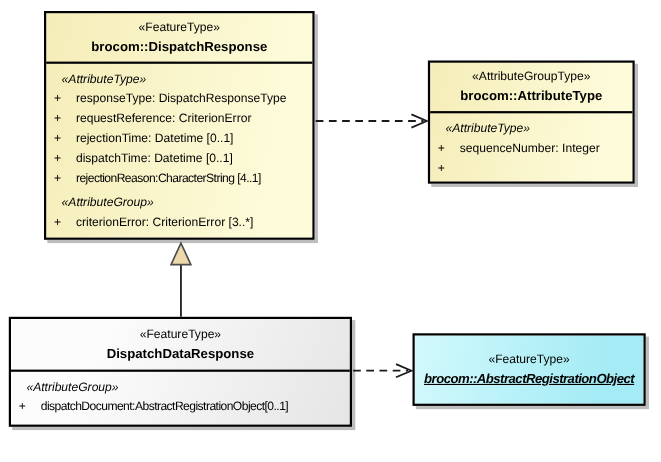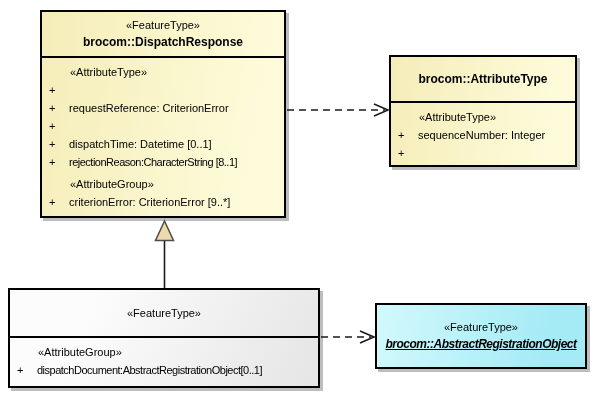--- a/index.html
+++ b/index.html
@@ -46,22 +46,23 @@
   .name.italic { font-style: italic; text-decoration: underline; }
   .name.condensed, .attr-text.condensed { letter-spacing: -0.5px; }
   .compartment {
     border-top: 2px solid var(--boxBorder, #000000);
     padding-top: 5px;
   }
   .stereo-label {
     font-size: 11px;
     line-height: 18px;
     height: 18px;
-    padding-left: 28px;
-    white-space: nowrap;
+    padding-left: 14px;
+    white-space: nowrap;
+    font-style: italic;
   }
   .attr {
     display: flex;
     font-size: 11px;
     line-height: 18px;
     height: 18px;
     white-space: nowrap;
   }
   .attr .vis {
     flex: none;
@@ -123,64 +124,68 @@
 
   <div class="uml-box fill-yellow" id="box-dispatch-response">
     <div class="title">
       <div class="stereo">«FeatureType»</div>
       <div class="name">brocom::DispatchResponse</div>
     </div>
     <div class="compartment">
       <div class="stereo-label">«AttributeType»</div>
       <div class="attr">
         <span class="vis">+</span>
+        <span class="attr-text">responseType: DispatchResponseType</span>
       </div>
       <div class="attr">
         <span class="vis">+</span>
         <span class="attr-text">requestReference: CriterionError</span>
       </div>
       <div class="attr">
         <span class="vis">+</span>
+        <span class="attr-text">rejectionTime: Datetime [0..1]</span>
       </div>
       <div class="attr">
         <span class="vis">+</span>
         <span class="attr-text">dispatchTime: Datetime [0..1]</span>
       </div>
       <div class="attr">
         <span class="vis">+</span>
-        <span class="attr-text condensed">rejectionReason:CharacterString [8..1]</span>
+        <span class="attr-text condensed">rejectionReason:CharacterString [4..1]</span>
       </div>
       <div class="gap"></div>
       <div class="stereo-label">«AttributeGroup»</div>
       <div class="attr">
         <span class="vis">+</span>
-        <span class="attr-text">criterionError: CriterionError [9..*]</span>
+        <span class="attr-text">criterionError: CriterionError [3..*]</span>
       </div>
     </div>
   </div>
 
   <div class="uml-box fill-yellow" id="box-criterion-error">
     <div class="title">
+      <div class="stereo">«AttributeGroupType»</div>
       <div class="name">brocom::AttributeType</div>
     </div>
     <div class="compartment">
       <div class="stereo-label">«AttributeType»</div>
       <div class="attr">
         <span class="vis">+</span>
         <span class="attr-text">sequenceNumber: Integer</span>
       </div>
       <div class="attr">
         <span class="vis">+</span>
       </div>
     </div>
   </div>
 
   <div class="uml-box fill-gray" id="box-dispatch-data-response">
     <div class="title">
       <div class="stereo">«FeatureType»</div>
+      <div class="name">DispatchDataResponse</div>
     </div>
     <div class="compartment">
       <div class="stereo-label">«AttributeGroup»</div>
       <div class="attr">
         <span class="vis">+</span>
         <span class="attr-text condensed">dispatchDocument:AbstractRegistrationObject[0..1]</span>
       </div>
     </div>
   </div>
 

